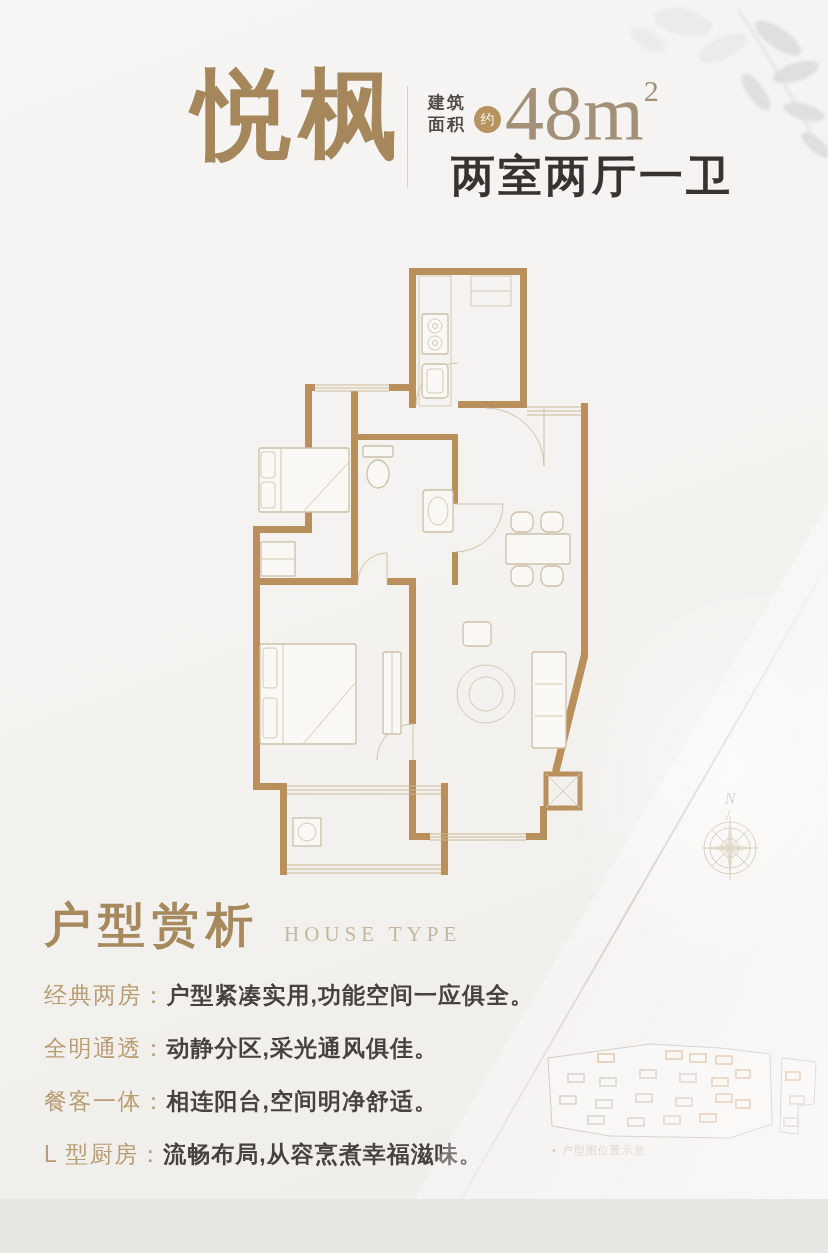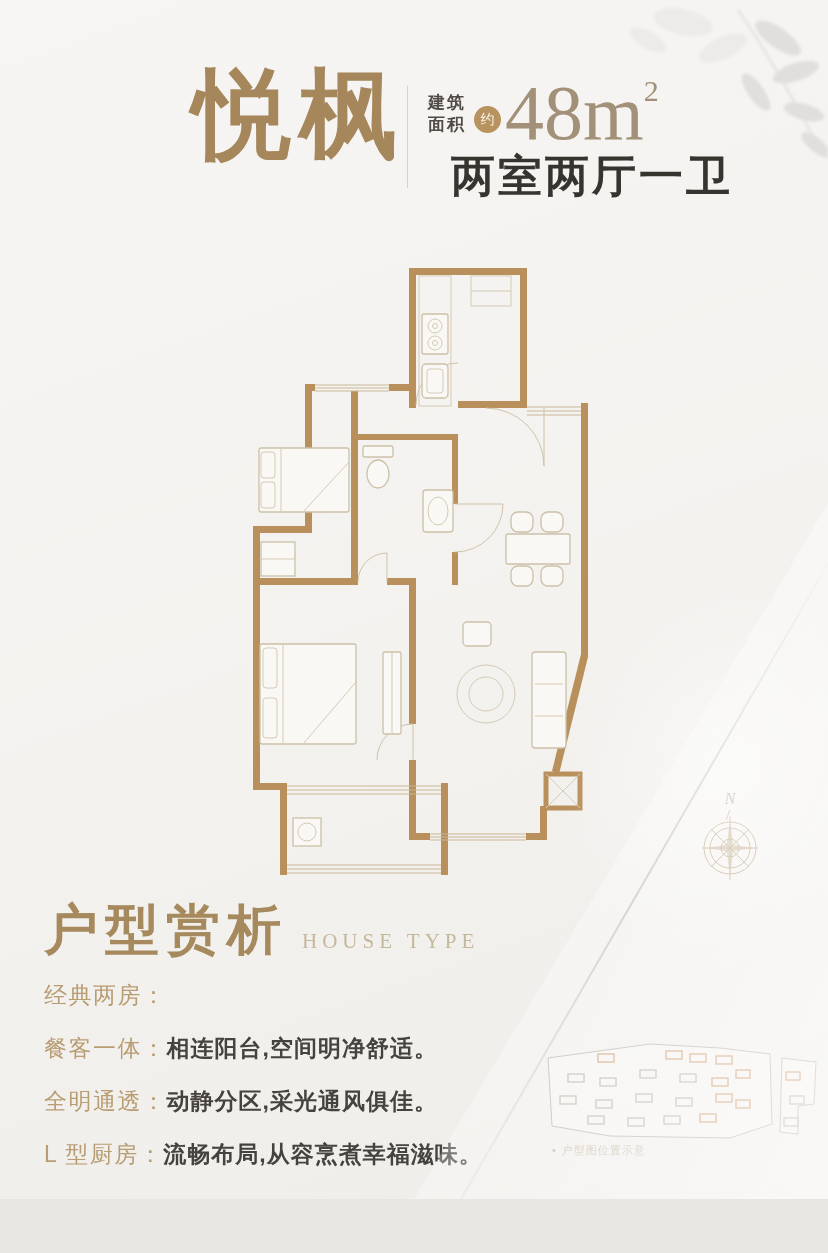--- a/index.html
+++ b/index.html
@@ -34,22 +34,22 @@
   
   .floorplan{position:absolute;left:243px;top:262px;}
   .wall{fill:#b98f5c;}
   .furn{stroke:#ccc0a8;stroke-width:1.3;fill:#faf8f4;}
   .furn2{stroke:#d5cab4;stroke-width:1;fill:none;}
   .win{stroke:#c9b896;stroke-width:1.2;}
   .door{stroke:#d0c3aa;stroke-width:1;fill:none;}
   .compass{position:absolute;left:695px;top:788px;}
   
   .sec{position:absolute;left:44px;top:894px;font-family:"Liberation Serif","DejaVu Serif",serif;}
-  .sec .cn{font-size:54px;letter-spacing:7px;color:#a68a5e;font-weight:700;}
-  .sec .en{font-size:21px;letter-spacing:5px;color:#c5b79c;margin-left:10px;}
+  .sec .cn{font-size:47px;letter-spacing:7px;color:#a68a5e;font-weight:700;}
+  .sec .en{font-size:21px;letter-spacing:5px;color:#c5b79c;margin-left:20px;}
   
   .features{position:absolute;left:44px;top:980px;}
   .feat{display:flex;align-items:baseline;font-size:23px;line-height:30px;margin-bottom:23px;}
   .feat .lab{color:#b89c72;letter-spacing:1.5px;font-weight:500;white-space:nowrap;}
   .feat .txt{color:#46423e;letter-spacing:1px;font-weight:700;white-space:nowrap;}
   
   .siteplan{position:absolute;left:540px;top:1038px;}
   .sp-caption{position:absolute;left:552px;top:1143px;font-size:11px;color:#c4b9a6;letter-spacing:1px;}
   .sp-caption .dot{margin-right:5px;color:#b9ad97;}
   
@@ -234,28 +234,29 @@
   </svg>
 
   <div class="sec">
     <span class="cn">户型赏析</span>
     <span class="en">HOUSE TYPE</span>
   </div>
 
   <div class="features">
     <div class="feat">
       <span class="lab">经典两房：</span>
+      <span class="txt">户型紧凑实用,功能空间一应俱全。</span>
+    </div>
+    <div class="feat">
+      <span class="lab">全明通透：</span>
+      <span class="txt">动静分区,采光通风俱佳。</span>
     </div>
     <div class="feat">
       <span class="lab">餐客一体：</span>
       <span class="txt">相连阳台,空间明净舒适。</span>
-    </div>
-    <div class="feat">
-      <span class="lab">全明通透：</span>
-      <span class="txt">动静分区,采光通风俱佳。</span>
     </div>
     <div class="feat">
       <span class="lab">L 型厨房：</span>
       <span class="txt">流畅布局,从容烹煮幸福滋味。</span>
     </div>
   </div>
 
   <svg class="siteplan" width="282" height="134" viewBox="0 0 282 134">
     <g stroke="#b9b3a8" stroke-width="1" fill="rgba(255,255,255,0.25)">
       <polygon points="8,20 110,6 180,10 230,16 232,86 190,100 70,98 12,88"></polygon>

